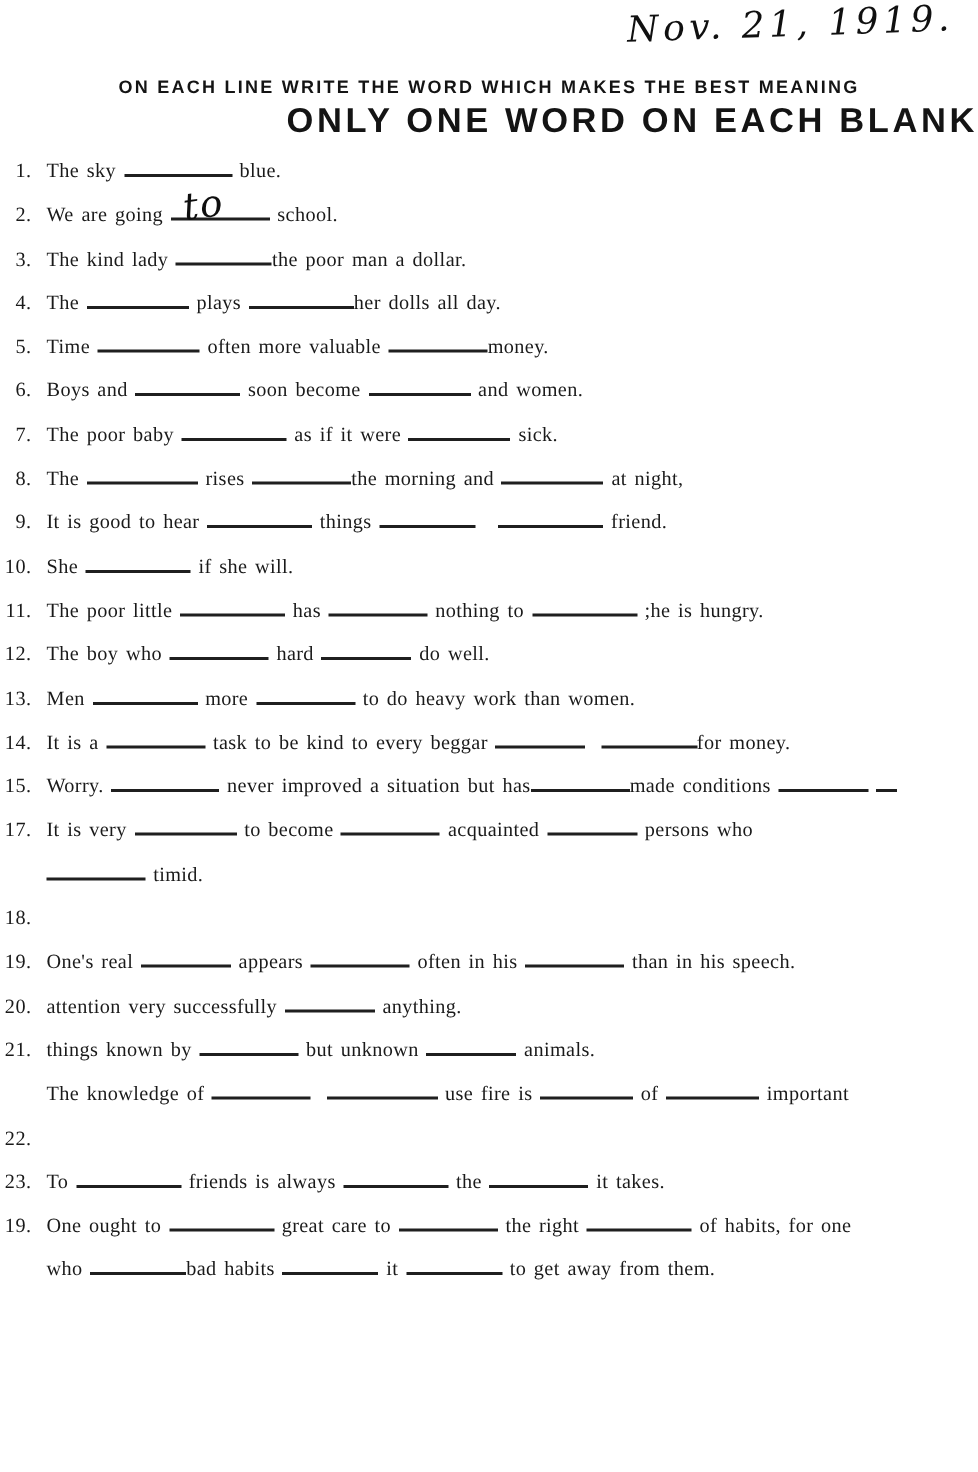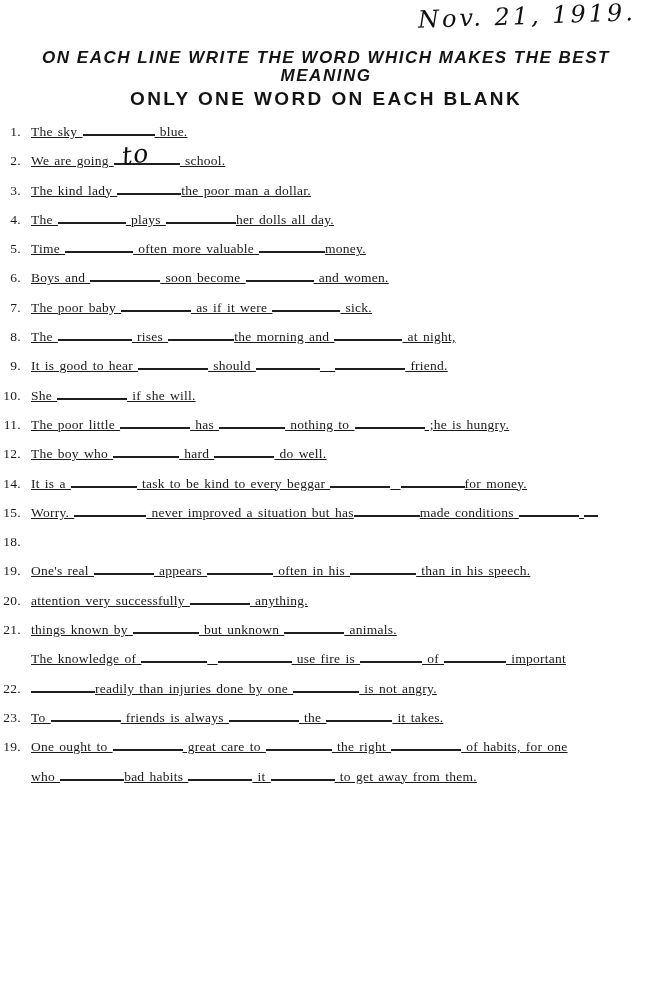--- a/index.html
+++ b/index.html
@@ -12,32 +12,32 @@
   .date {
     position:absolute; top:2px; right:16px;
     font-family:"DejaVu Serif", serif; font-style:italic;
     font-size:24px; letter-spacing:3px; color:#101010;
     transform:rotate(-2deg);
   }
   .heading {
     padding-top:49px; text-align:center;
     font-family:"Liberation Sans", sans-serif; font-weight:bold; color:#141414;
   }
-  .heading .h1 { font-size:17px; letter-spacing:1.5px; line-height:18px;font-style:italic; }
-  .heading .h2 { font-size:19px;  letter-spacing:2.4px; line-height:25px; margin-top:1px; }
+  .heading .h1 { font-size:12px; letter-spacing:1.5px; line-height:18px; }
+  .heading .h2 { font-size:23px;  letter-spacing:2.4px; line-height:25px; margin-top:1px;text-align:right; }
   .items { margin-top:6px; padding-left:3px; }
   .item { display:flex; }
   .num {
     flex:none; width:18px; text-align:right;
     font-size:13.5px; line-height:29.3px; letter-spacing:0.3px;
   }
   .body { flex:1; margin-left:10px; min-width:0; }
   .line {
     font-size:13.5px; line-height:29.3px; letter-spacing:0.25px;
-    white-space:pre; word-spacing:1.5px;text-decoration:underline;
+    white-space:pre; word-spacing:1.5px;
   }
   .blank {
     display:inline-block; height:4px; position:relative;
     border-bottom:2px solid #1f1f1f;
   }
   .hw {
     position:absolute; left:8px; bottom:-4px;
     font-family:"DejaVu Serif", serif; font-style:italic;
     font-size:25px; line-height:1; letter-spacing:1px; color:#0e0e0e;
     transform:rotate(-8deg); white-space:nowrap;
@@ -97,21 +97,21 @@
       </div>
       <div class="item">
         <div class="num">8.</div>
         <div class="body">
           <div class="line"><span>The </span><span class="blank" style="width: 74px;"></span><span> rises </span><span class="blank" style="width: 66px;"></span><span>the morning and </span><span class="blank" style="width: 68px;"></span><span> at night,</span></div>
         </div>
       </div>
       <div class="item">
         <div class="num">9.</div>
         <div class="body">
-          <div class="line"><span>It is good to hear </span><span class="blank" style="width: 70px;"></span><span> should </span><span class="blank" style="width: 64px;"></span><span>   </span><span class="blank" style="width: 70px;"></span><span> friend.</span></div>
+          <div class="line"><span>It is good to hear </span><span class="blank" style="width: 70px;"></span><span> things </span><span class="blank" style="width: 64px;"></span><span>   </span><span class="blank" style="width: 70px;"></span><span> friend.</span></div>
         </div>
       </div>
       <div class="item">
         <div class="num">10.</div>
         <div class="body">
           <div class="line"><span>She </span><span class="blank" style="width: 70px;"></span><span> if she will.</span></div>
         </div>
       </div>
       <div class="item">
         <div class="num">11.</div>
@@ -119,29 +119,42 @@
           <div class="line"><span>The poor little </span><span class="blank" style="width: 70px;"></span><span> has </span><span class="blank" style="width: 66px;"></span><span> nothing to </span><span class="blank" style="width: 70px;"></span><span> ;he is hungry.</span></div>
         </div>
       </div>
       <div class="item">
         <div class="num">12.</div>
         <div class="body">
           <div class="line"><span>The boy who </span><span class="blank" style="width: 66px;"></span><span> hard </span><span class="blank" style="width: 60px;"></span><span> do well.</span></div>
         </div>
       </div>
       <div class="item">
+        <div class="num">13.</div>
+        <div class="body">
+          <div class="line"><span>Men </span><span class="blank" style="width: 70px;"></span><span> more </span><span class="blank" style="width: 66px;"></span><span> to do heavy work than women.</span></div>
+        </div>
+      </div>
+      <div class="item">
         <div class="num">14.</div>
         <div class="body">
           <div class="line"><span>It is a </span><span class="blank" style="width: 66px;"></span><span> task to be kind to every beggar </span><span class="blank" style="width: 60px;"></span><span>  </span><span class="blank" style="width: 64px;"></span><span>for money.</span></div>
         </div>
       </div>
       <div class="item">
         <div class="num">15.</div>
         <div class="body">
           <div class="line"><span>Worry. </span><span class="blank" style="width: 72px;"></span><span> never improved a situation but has</span><span class="blank" style="width: 66px;"></span><span>made conditions </span><span class="blank" style="width: 60px;"></span><span> </span><span class="blank" style="width: 14px;"></span></div>
+        </div>
+      </div>
+      <div class="item">
+        <div class="num">17.</div>
+        <div class="body">
+          <div class="line"><span>It is very </span><span class="blank" style="width: 68px;"></span><span> to become </span><span class="blank" style="width: 66px;"></span><span> acquainted </span><span class="blank" style="width: 60px;"></span><span> persons who</span></div>
+          <div class="line"><span class="blank" style="width: 66px;"></span><span> timid.</span></div>
         </div>
       </div>
       <div class="item">
         <div class="num">18.</div>
         <div class="body">
         </div>
       </div>
       <div class="item">
         <div class="num">19.</div>
         <div class="body">
@@ -157,21 +170,20 @@
       <div class="item">
         <div class="num">21.</div>
         <div class="body">
           <div class="line"><span>things known by </span><span class="blank" style="width: 66px;"></span><span> but unknown </span><span class="blank" style="width: 60px;"></span><span> animals.</span></div>
           <div class="line"><span>The knowledge of </span><span class="blank" style="width: 66px;"></span><span>  </span><span class="blank" style="width: 74px;"></span><span> use fire is </span><span class="blank" style="width: 62px;"></span><span> of </span><span class="blank" style="width: 62px;"></span><span> important</span></div>
         </div>
       </div>
       <div class="item">
         <div class="num">22.</div>
         <div class="body">
-          <div class="line"><span class="blank" style="width: 64px;"></span><span>readily than injuries done by one </span><span class="blank" style="width: 66px;"></span><span> is not angry.</span></div>
         </div>
       </div>
       <div class="item">
         <div class="num">23.</div>
         <div class="body">
           <div class="line"><span>To </span><span class="blank" style="width: 70px;"></span><span> friends is always </span><span class="blank" style="width: 70px;"></span><span> the </span><span class="blank" style="width: 66px;"></span><span> it takes.</span></div>
         </div>
       </div>
       <div class="item">
         <div class="num">19.</div>

